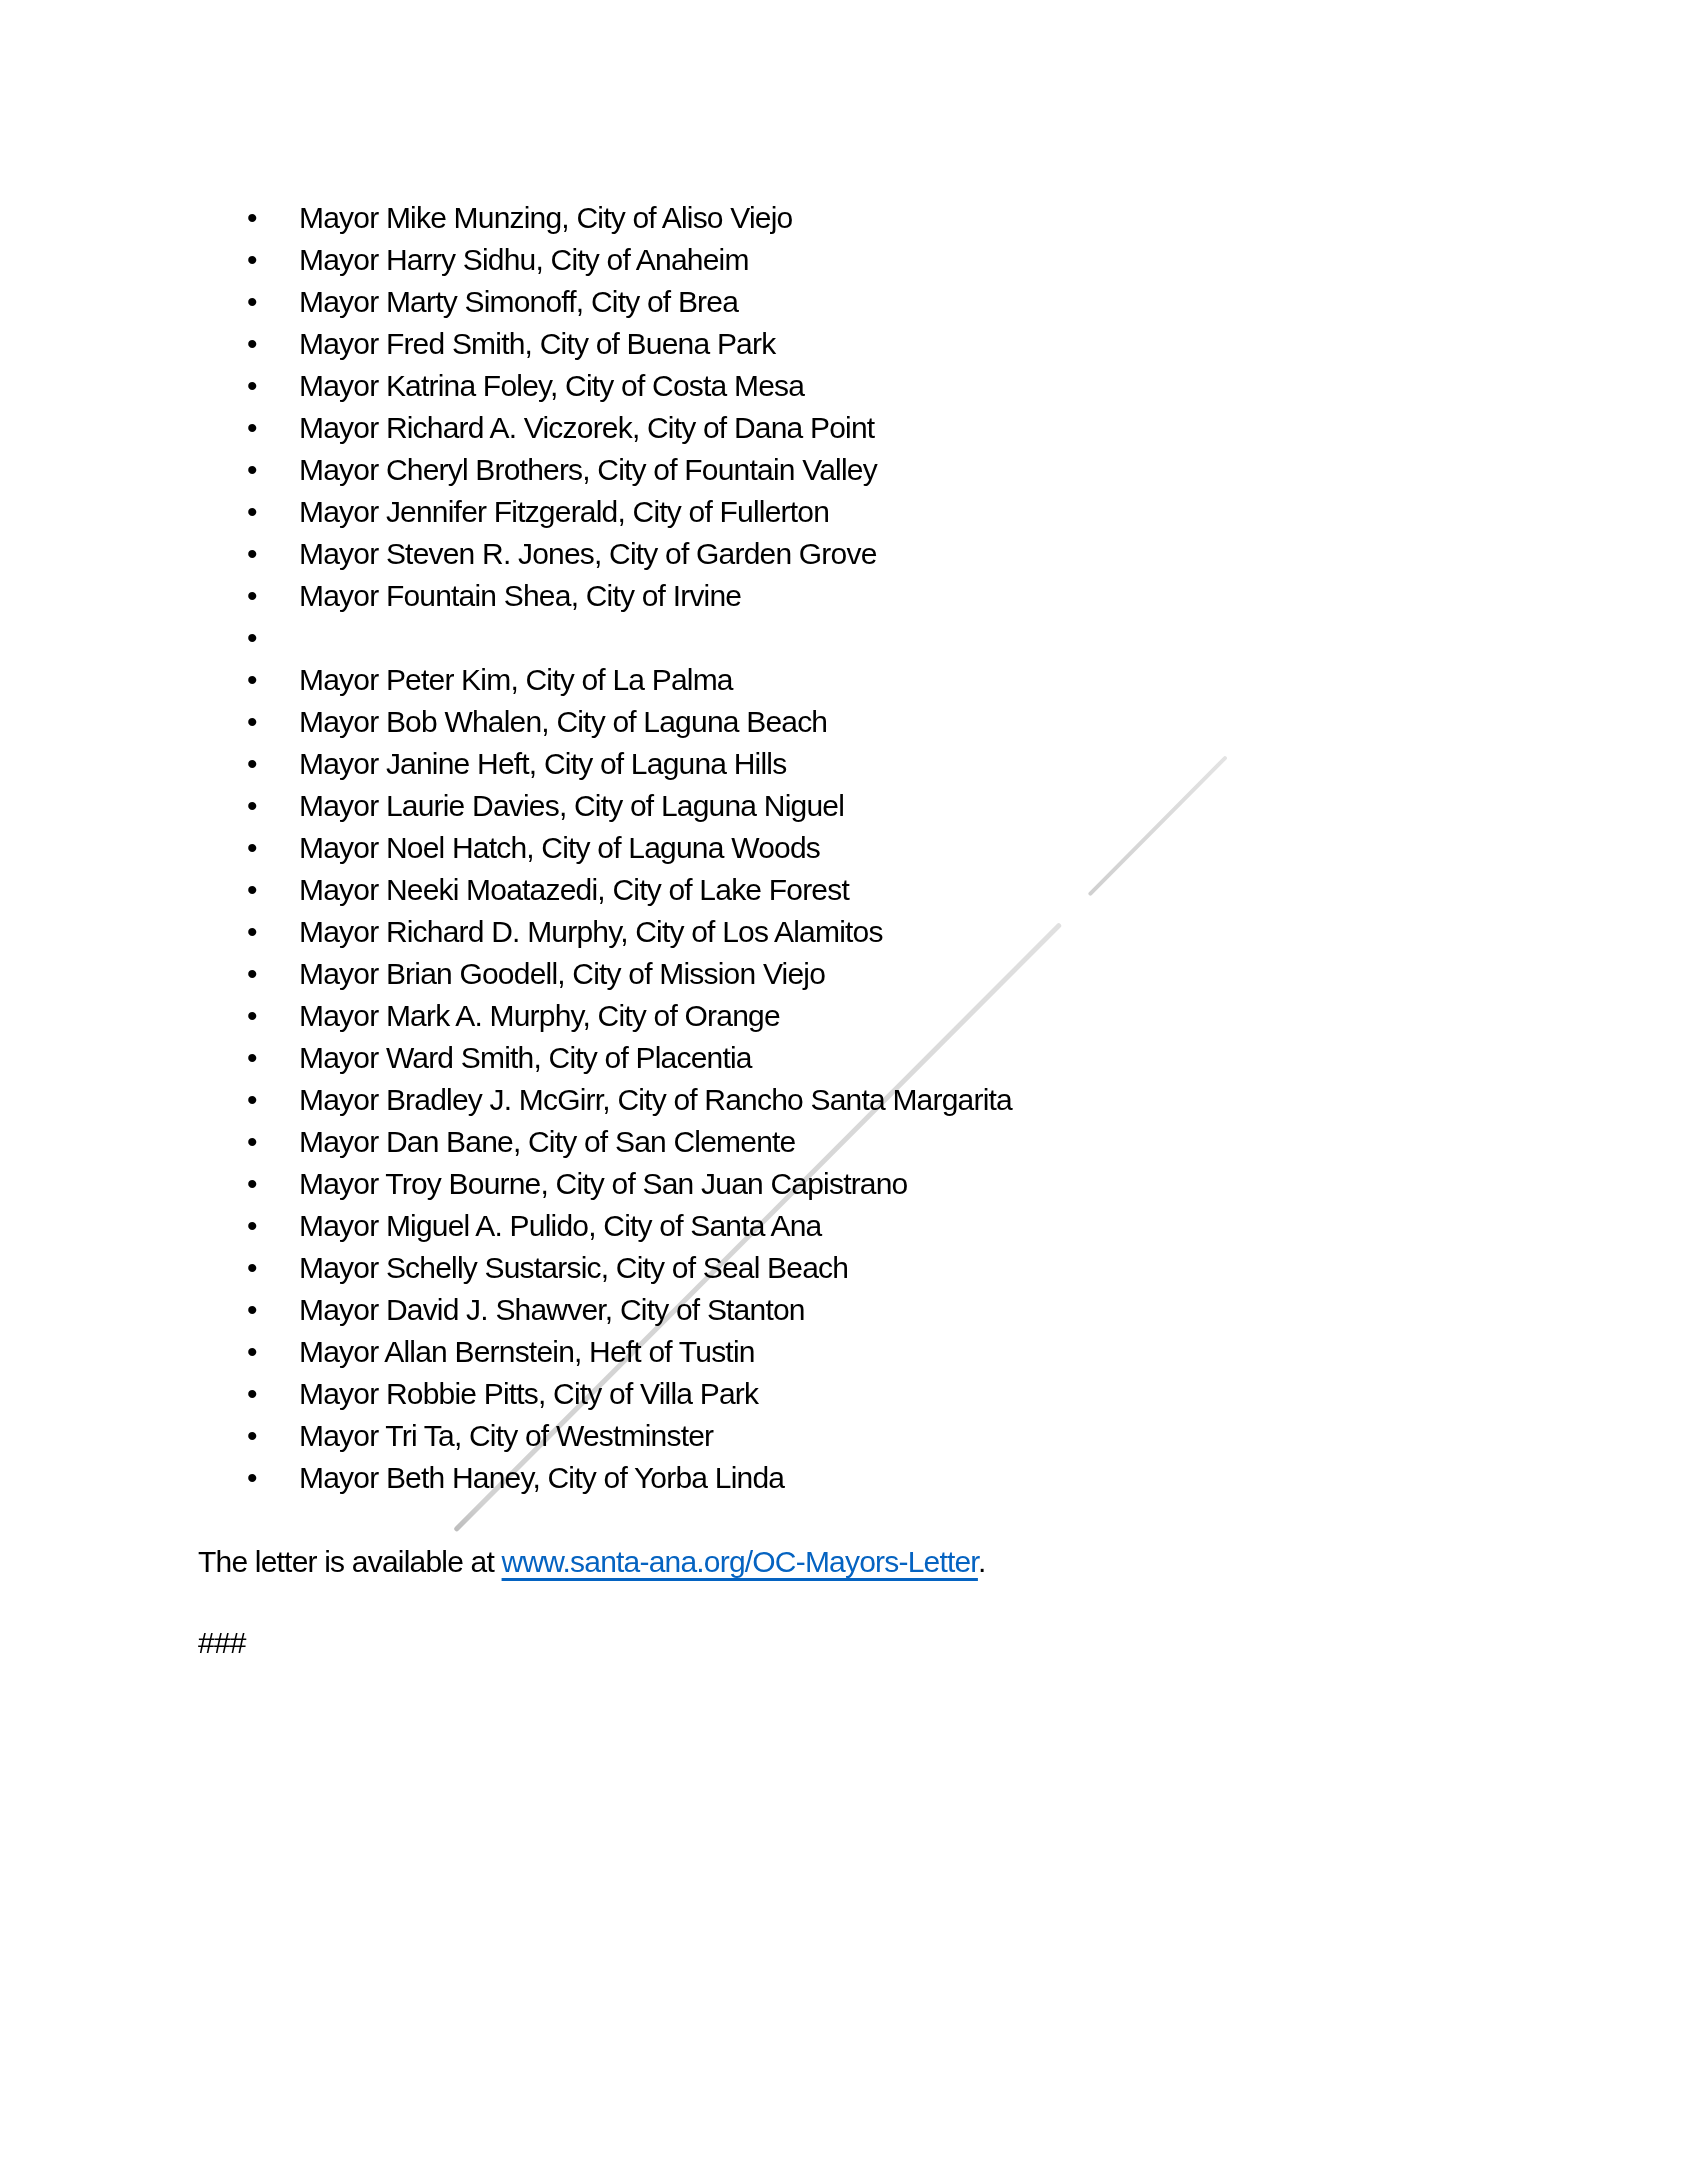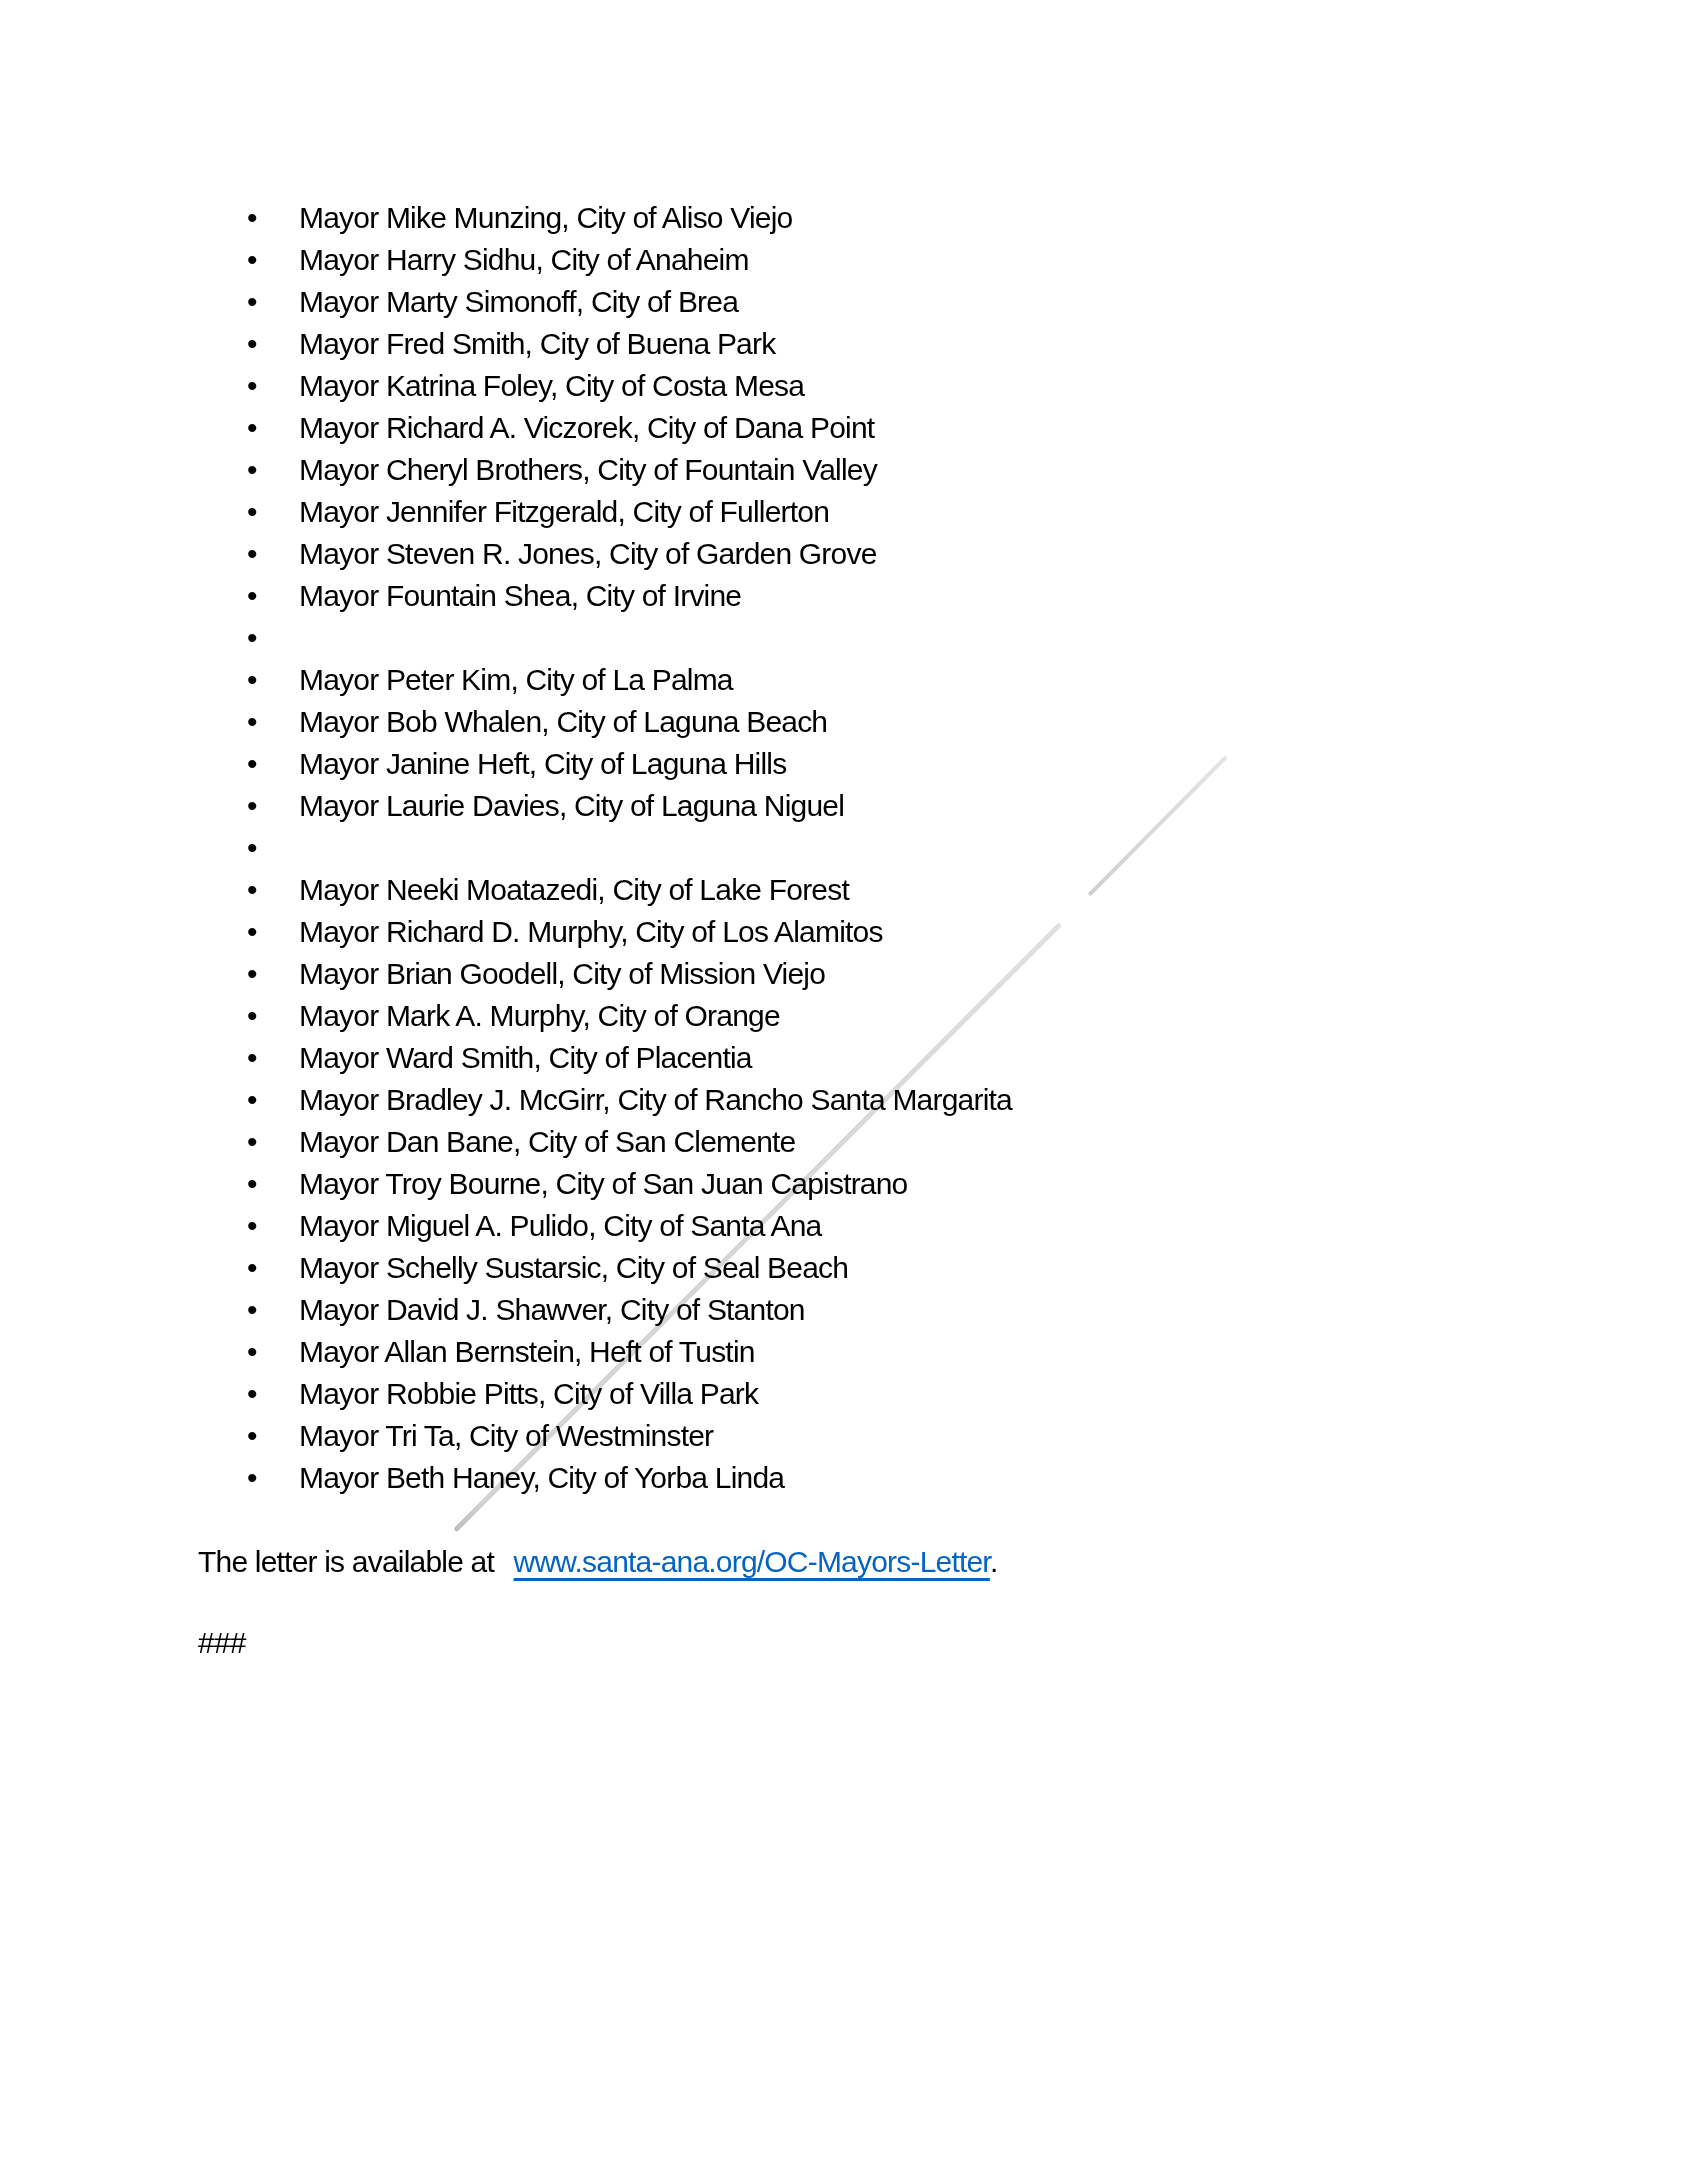--- a/index.html
+++ b/index.html
@@ -77,21 +77,20 @@
     letter-spacing: -0.8px;
     white-space: nowrap;
     z-index: 1;
   }
   .letter-line a {
     color: #0563C1;
     text-decoration: underline;
     text-decoration-thickness: 3px;
     text-underline-offset: 6px;
     cursor: pointer;
-    margin-left: 12px;
   }
   .end-mark {
     position: absolute;
     left: 198px;
     top: 1622px;
     font-size: 30px;
     line-height: 42px;
     letter-spacing: -0.8px;
     z-index: 1;
   }
@@ -113,21 +112,21 @@
       <li><span class="bullet">•</span><span>Mayor Richard A. Viczorek, City of Dana Point</span></li>
       <li><span class="bullet">•</span><span>Mayor Cheryl Brothers, City of Fountain Valley</span></li>
       <li><span class="bullet">•</span><span>Mayor Jennifer Fitzgerald, City of Fullerton</span></li>
       <li><span class="bullet">•</span><span>Mayor Steven R. Jones, City of Garden Grove</span></li>
       <li><span class="bullet">•</span><span>Mayor Fountain Shea, City of Irvine</span></li>
       <li><span class="bullet">•</span></li>
       <li><span class="bullet">•</span><span>Mayor Peter Kim, City of La Palma</span></li>
       <li><span class="bullet">•</span><span>Mayor Bob Whalen, City of Laguna Beach</span></li>
       <li><span class="bullet">•</span><span>Mayor Janine Heft, City of Laguna Hills</span></li>
       <li><span class="bullet">•</span><span>Mayor Laurie Davies, City of Laguna Niguel</span></li>
-      <li><span class="bullet">•</span></li>
+      <li><span class="bullet">•</span><span>Mayor Noel Hatch, City of Laguna Woods</span></li>
       <li><span class="bullet">•</span><span>Mayor Neeki Moatazedi, City of Lake Forest</span></li>
       <li><span class="bullet">•</span><span>Mayor Richard D. Murphy, City of Los Alamitos</span></li>
       <li><span class="bullet">•</span><span>Mayor Brian Goodell, City of Mission Viejo</span></li>
       <li><span class="bullet">•</span><span>Mayor Mark A. Murphy, City of Orange</span></li>
       <li><span class="bullet">•</span><span>Mayor Ward Smith, City of Placentia</span></li>
       <li><span class="bullet">•</span><span>Mayor Bradley J. McGirr, City of Rancho Santa Margarita</span></li>
       <li><span class="bullet">•</span><span>Mayor Dan Bane, City of San Clemente</span></li>
       <li><span class="bullet">•</span><span>Mayor Troy Bourne, City of San Juan Capistrano</span></li>
       <li><span class="bullet">•</span><span>Mayor Miguel A. Pulido, City of Santa Ana</span></li>
       <li><span class="bullet">•</span><span>Mayor Schelly Sustarsic, City of Seal Beach</span></li>

